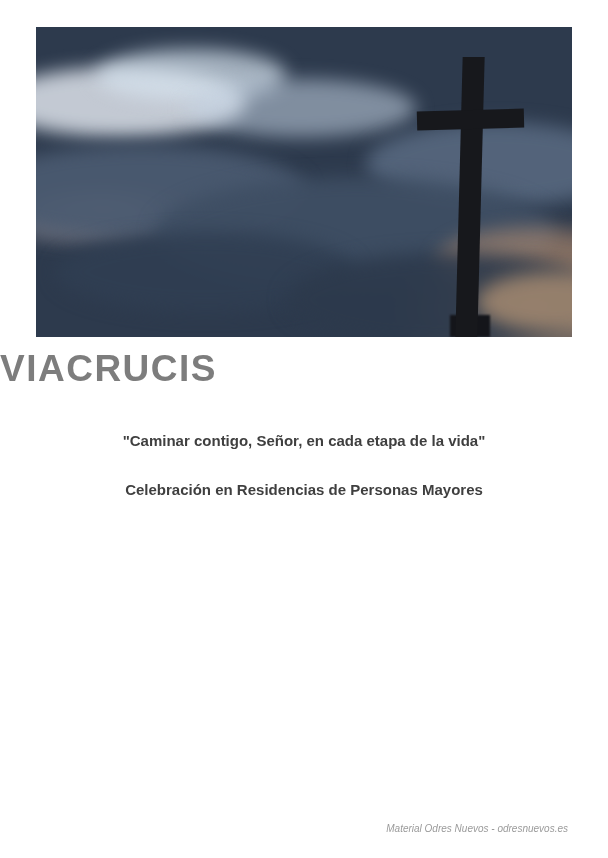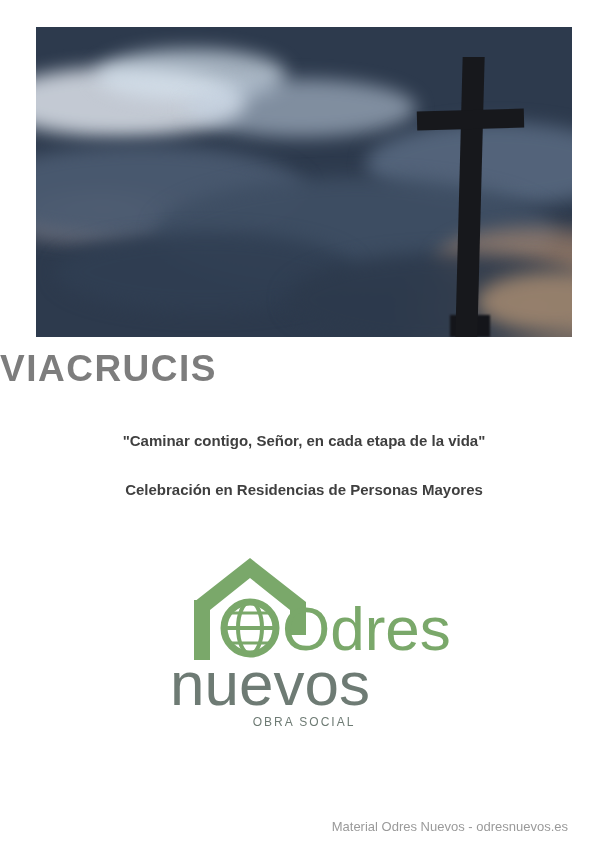--- a/index.html
+++ b/index.html
@@ -148,23 +148,24 @@
     width: 300px;
     height: 200px;
   }
   .logo-svg { display: block; }
 
   
   .footer {
     position: absolute;
     right: 40px;
     bottom: 24px;
-    font-size: 13px;
+    font-size: 10px;
     color: #9a9a9a;
     text-align: center;
+    font-style: italic;
   }
 </style>
 </head>
 <body>
 
 <div class="page">
 
   <div class="hero">
     <div class="hero-sky"></div>
     <div class="glow2"></div>
@@ -182,36 +183,16 @@
     <div class="cloud c10"></div>
     <div class="cross-base"></div>
     <div class="cross-vert"></div>
     <div class="cross-horiz"></div>
   </div>
 
   <div class="title">VIACRUCIS</div>
   <div class="subtitle">"Caminar contigo, Señor, en cada etapa de la vida"</div>
   <div class="subtitle2">Celebración en Residencias de Personas Mayores</div>
 
-  <div class="logo-wrap">
-    <svg class="logo-svg" width="300" height="200" viewBox="0 0 300 200">
-
-      <path d="M40 95 L40 62 L96 18 L152 62 L152 95 L136 95 L136 70 L96 38 L56 70 L56 95 Z" fill="#7aa86a"></path>
-
-      <rect x="40" y="60" width="16" height="60" fill="#7aa86a"></rect>
-
-      <circle cx="96" cy="88" r="26" fill="none" stroke="#7aa86a" stroke-width="7"></circle>
-      <ellipse cx="96" cy="88" rx="12" ry="26" fill="none" stroke="#7aa86a" stroke-width="4"></ellipse>
-      <line x1="70" y1="88" x2="122" y2="88" stroke="#7aa86a" stroke-width="4"></line>
-      <line x1="75" y1="73" x2="117" y2="73" stroke="#7aa86a" stroke-width="3"></line>
-      <line x1="75" y1="103" x2="117" y2="103" stroke="#7aa86a" stroke-width="3"></line>
-
-      <text x="128" y="110" font-family="'Liberation Sans', sans-serif" font-size="62" fill="#7aa86a">Odres</text>
-
-      <text x="16" y="165" font-family="'Liberation Sans', sans-serif" font-size="62" fill="#6e7b74">nuevos</text>
-
-      <text x="150" y="186" text-anchor="middle" font-family="'Liberation Sans', sans-serif" font-size="12" letter-spacing="2" fill="#6e7b74">OBRA SOCIAL</text>
-    </svg>
-  </div>
 
   <div class="footer">Material Odres Nuevos - odresnuevos.es</div>
 
 </div>
 
 </body></html>

